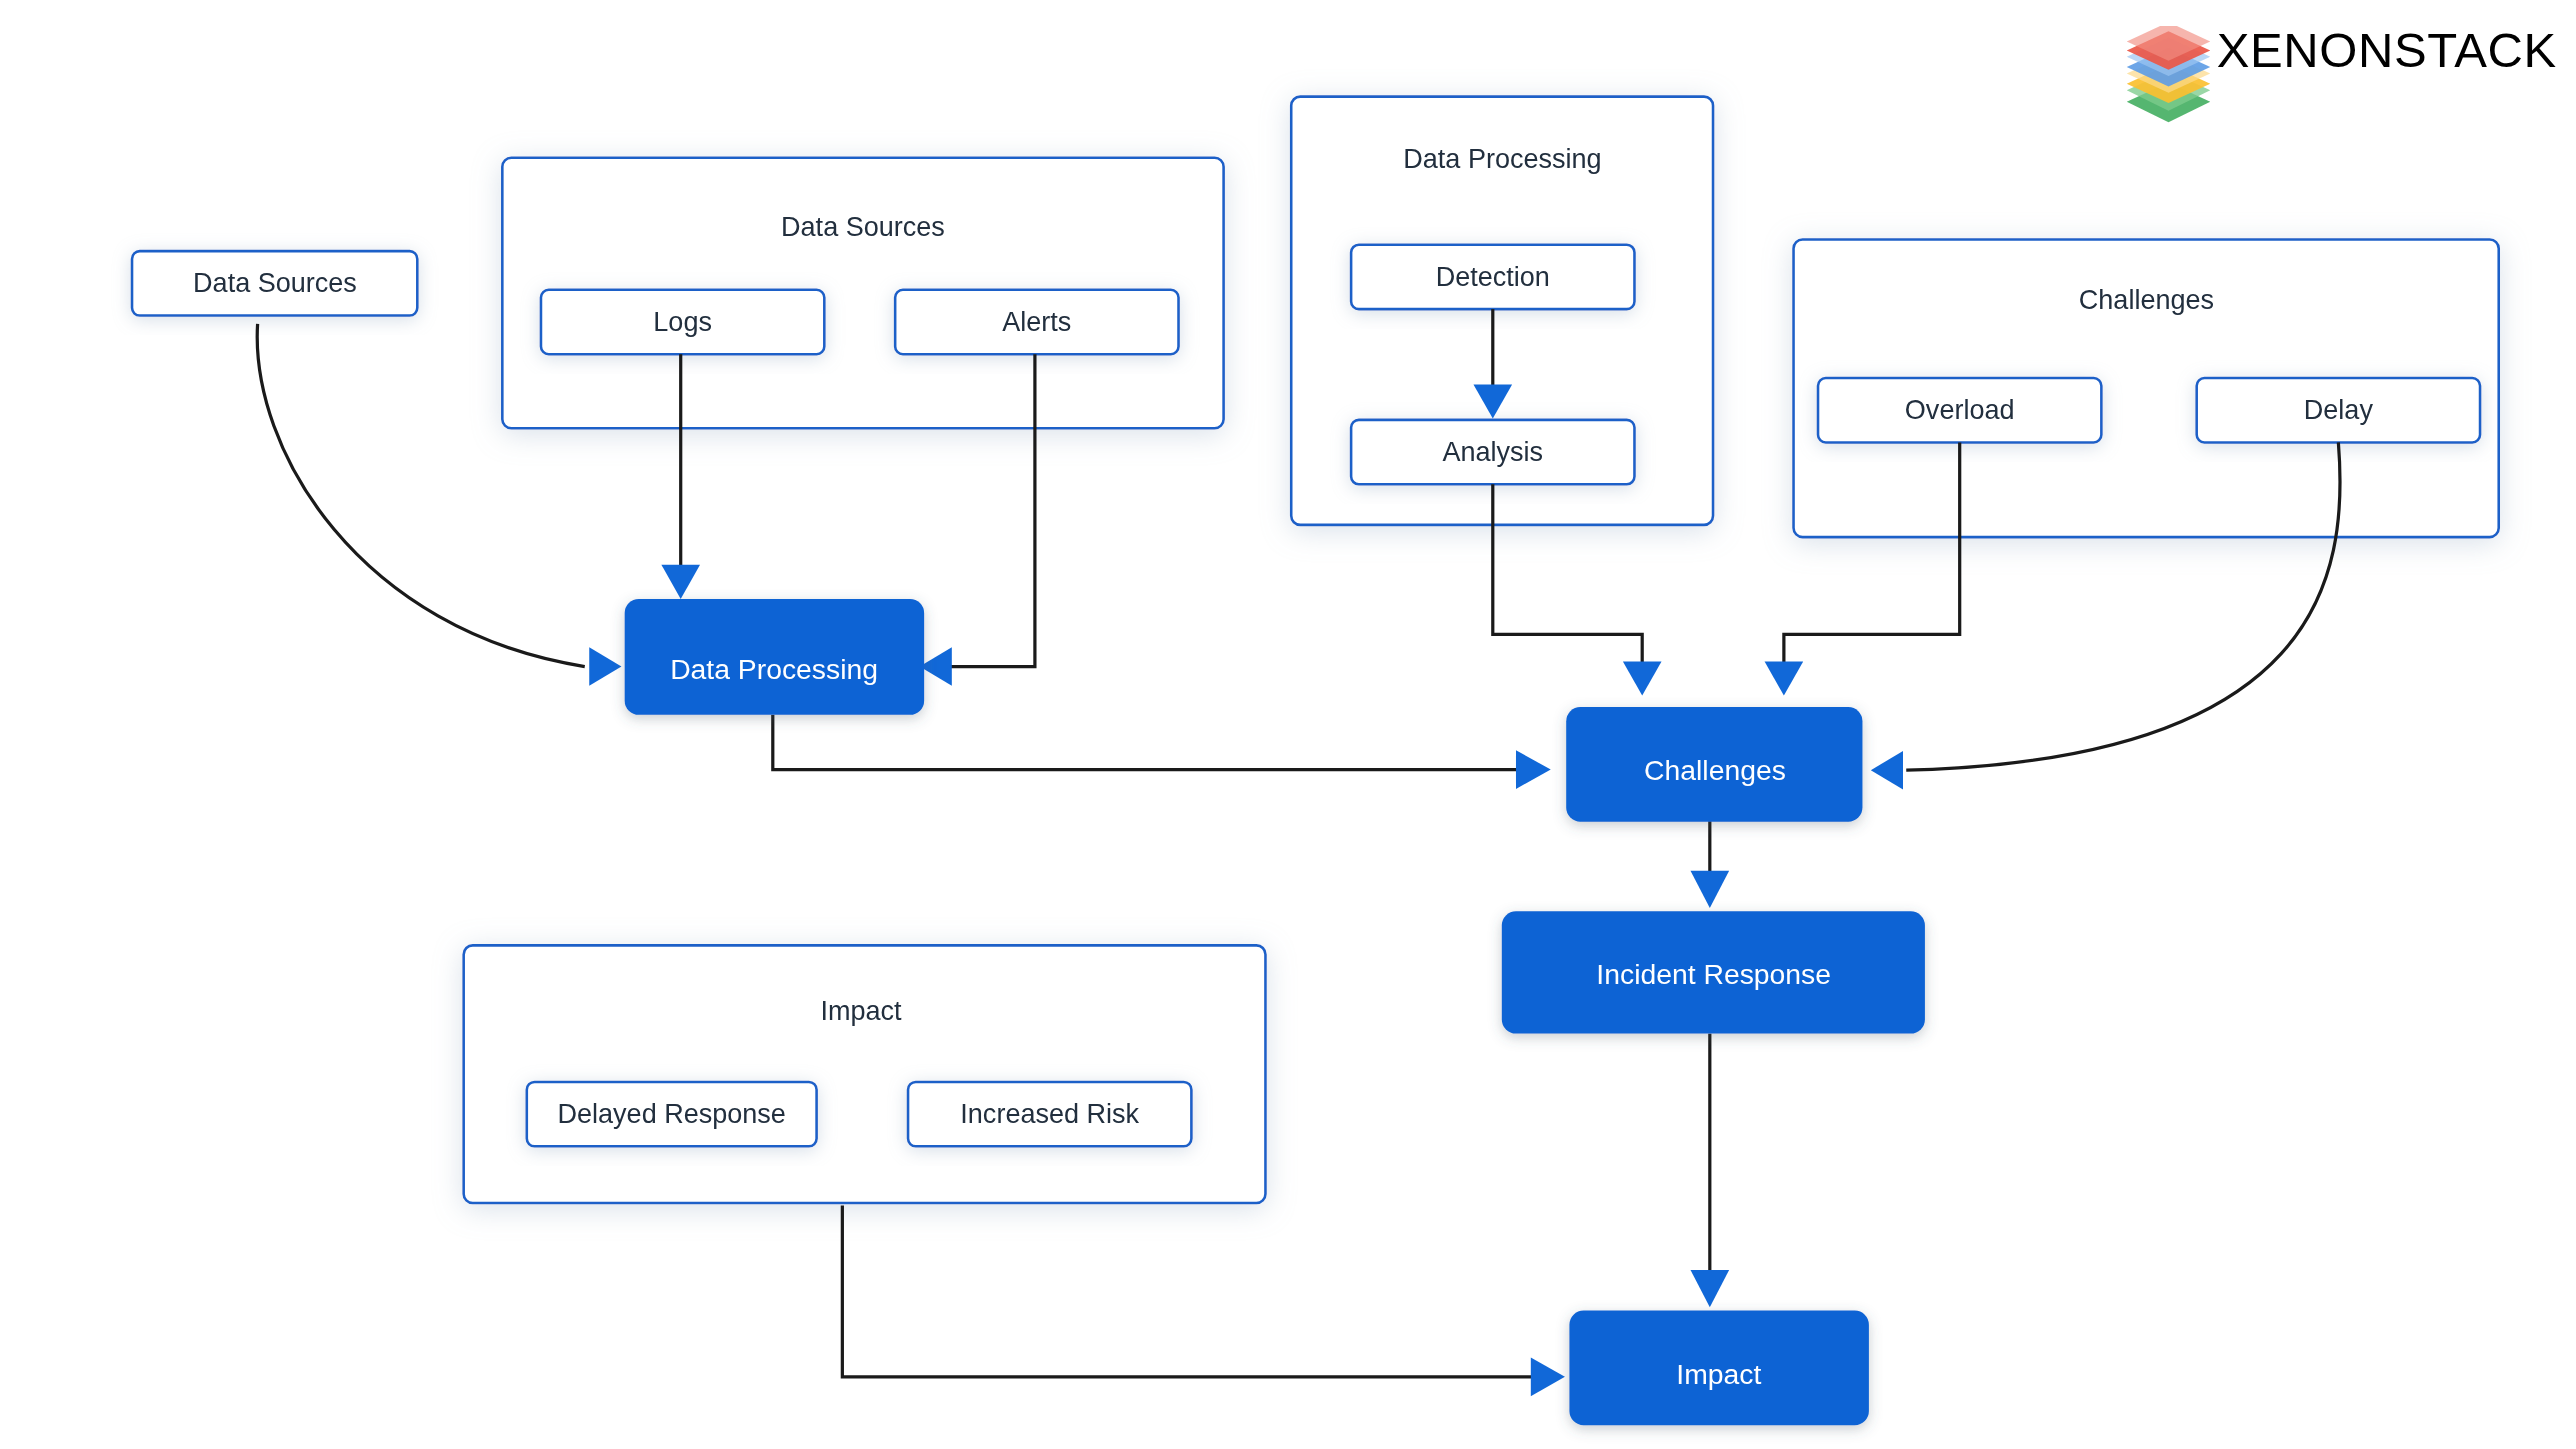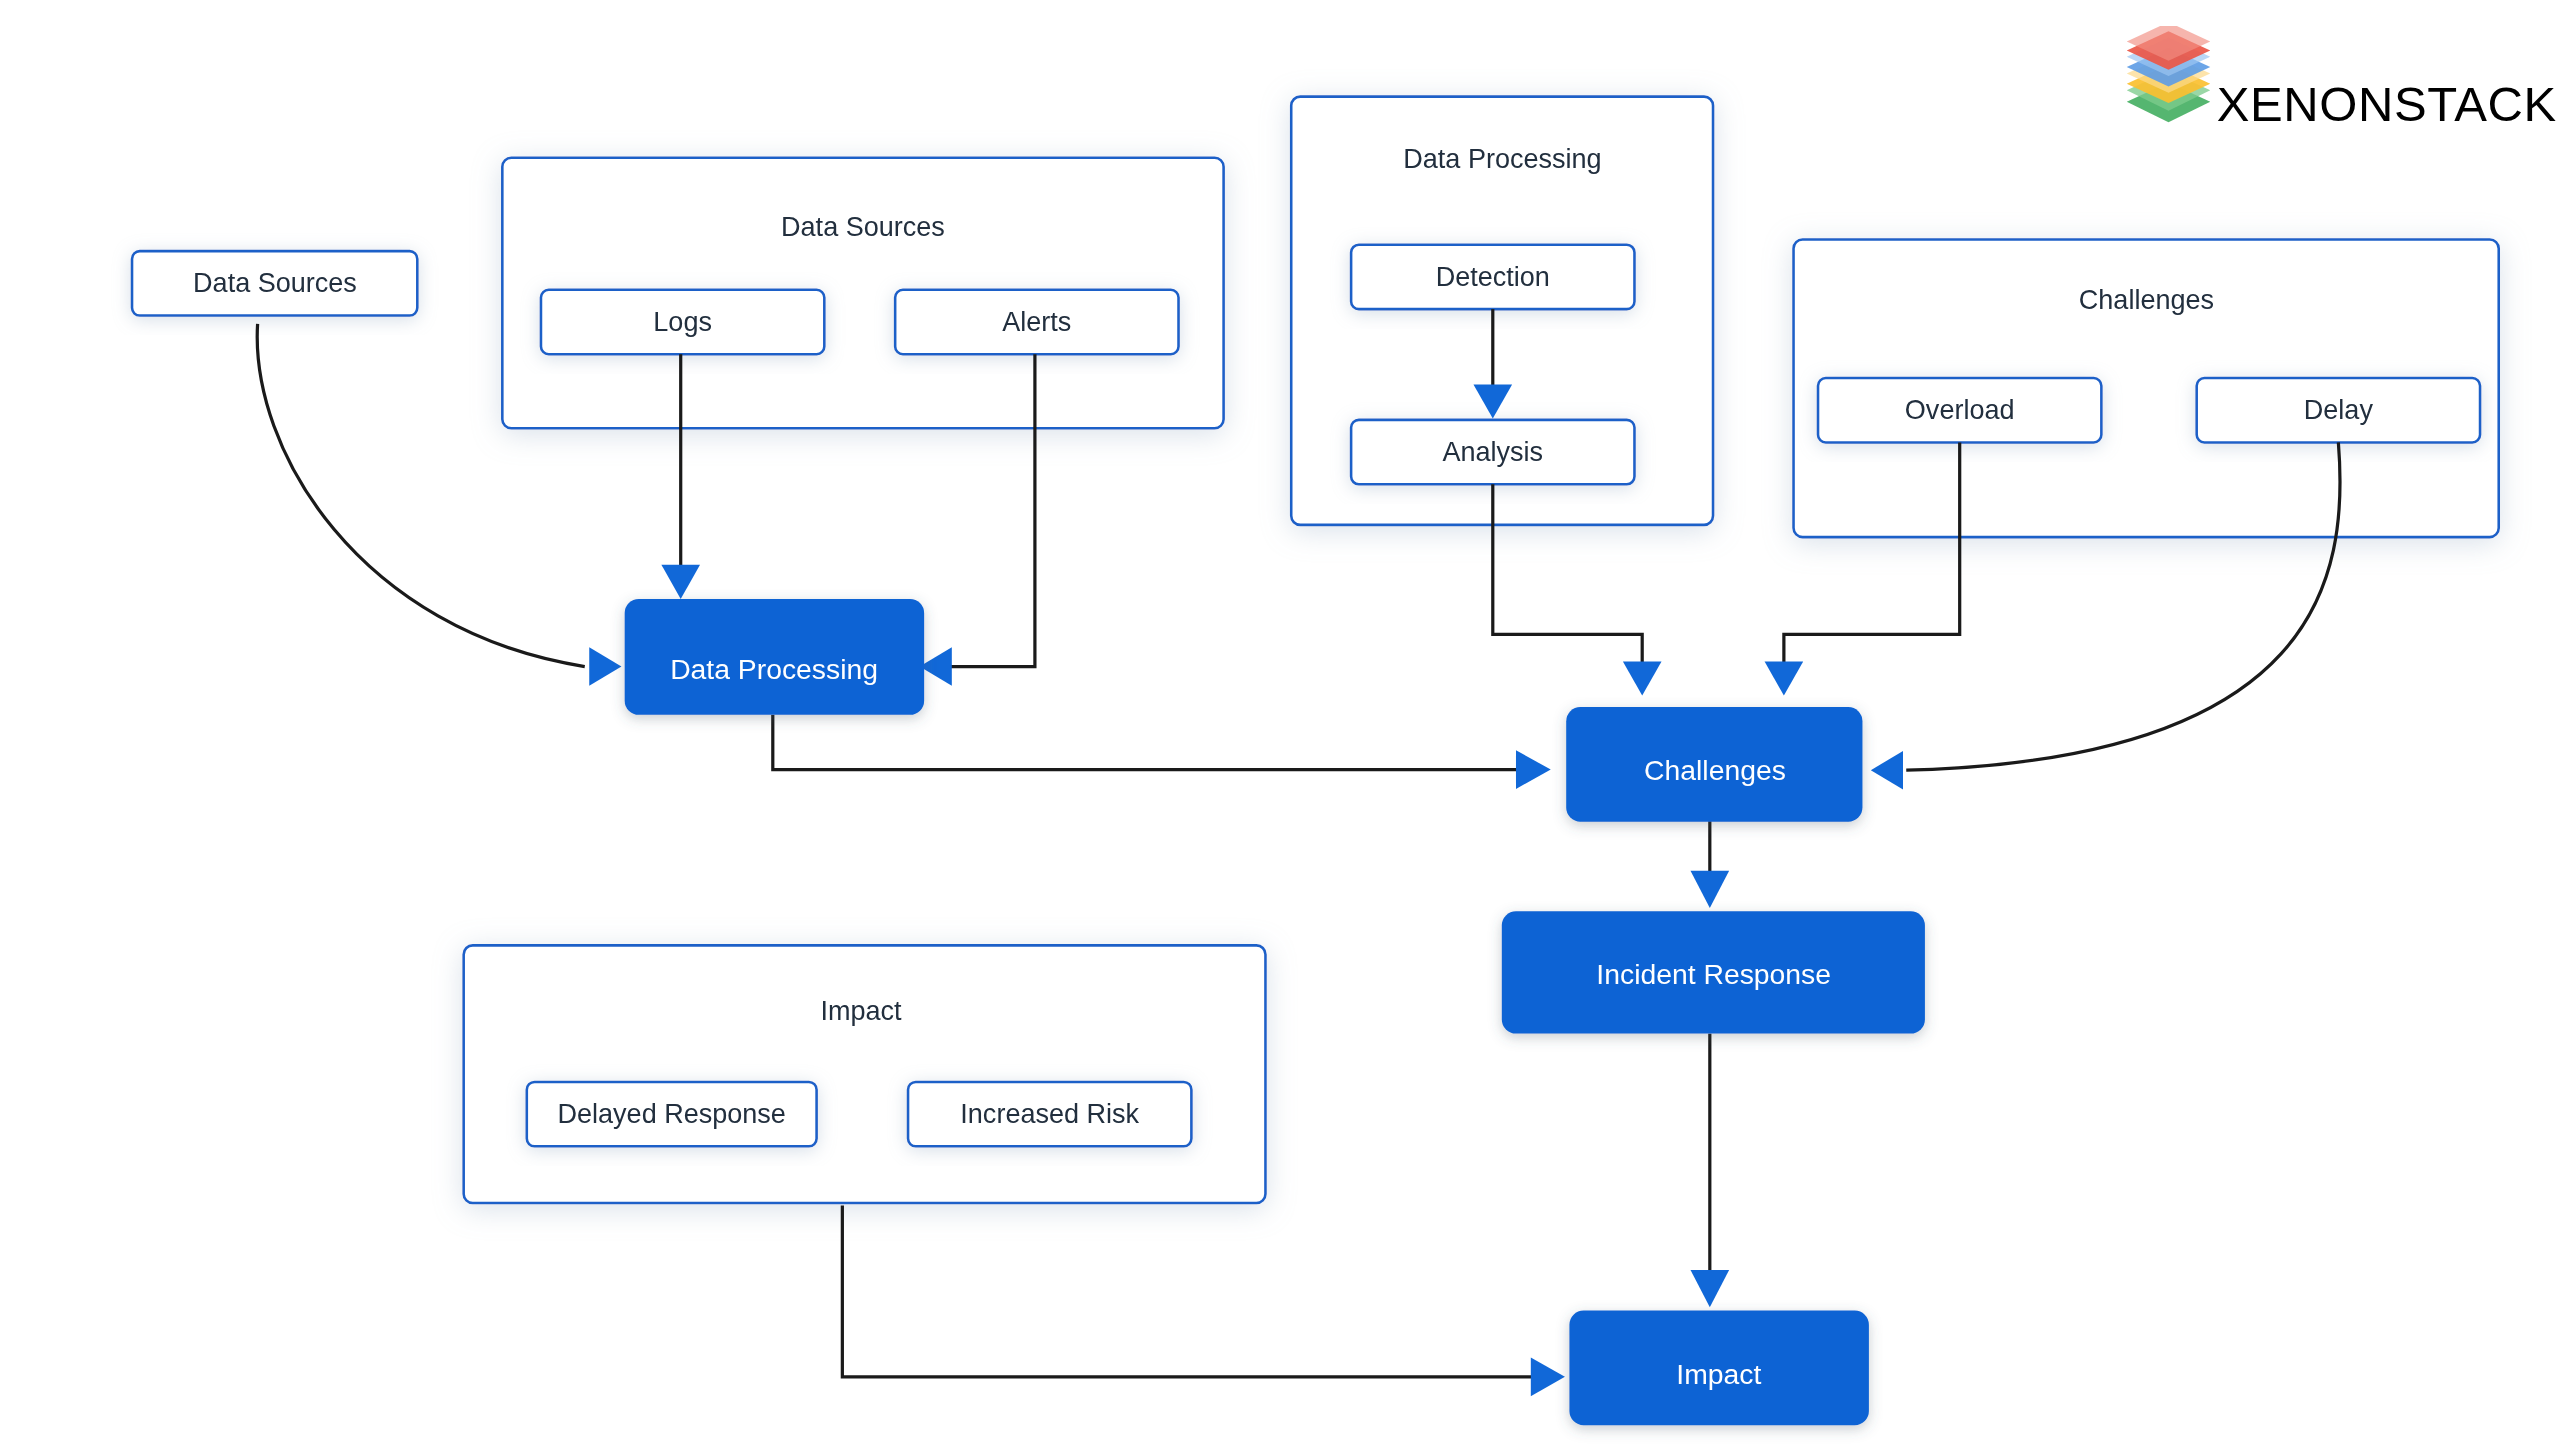--- a/index.html
+++ b/index.html
@@ -70,21 +70,21 @@
     stroke-width: 5;
   }
   .arrowhead {
     fill: #1168d8;
   }
   .brand {
     position: absolute;
     right: 19.3px;
     top: 26px;
     display: flex;
-    align-items: flex-end;
+    align-items: flex-start;
   }
   .brand-text {
     font-family: "Liberation Sans", sans-serif;
     font-size: 49px;
     letter-spacing: 0.6px;
     color: #000000;
     line-height: 1;
     white-space: nowrap;
   }
   .logo {

